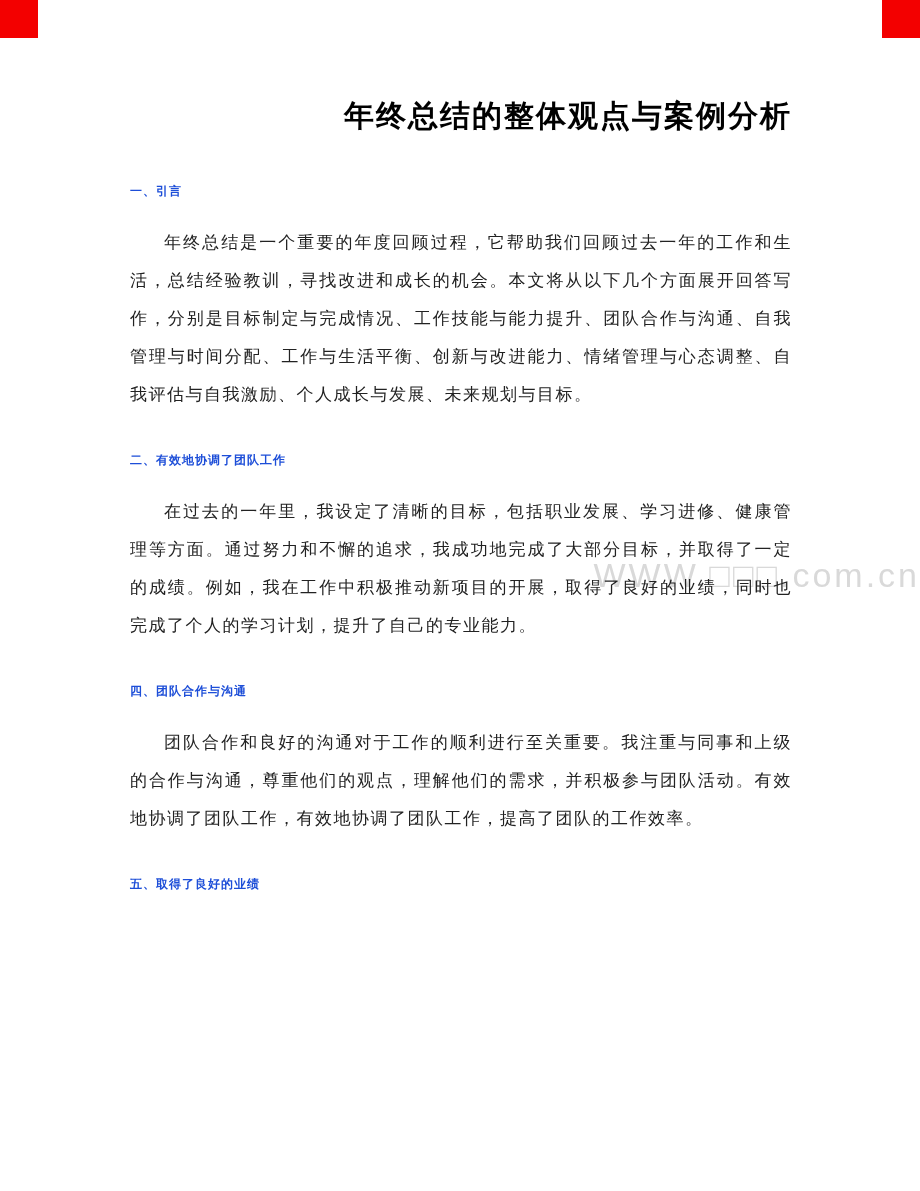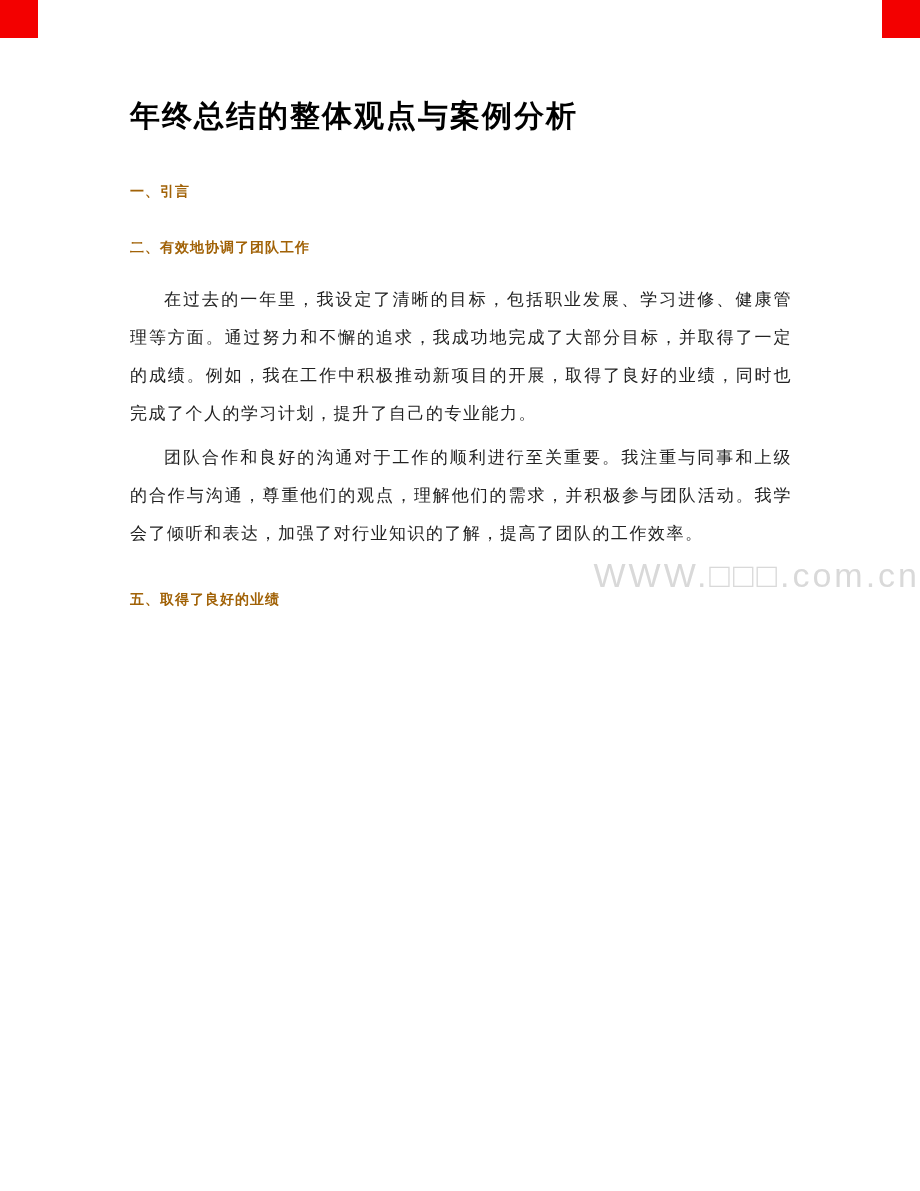--- a/index.html
+++ b/index.html
@@ -28,34 +28,34 @@
 
   .content {
     position: absolute;
     left: 130px;
     right: 128px;
     top: 96px;
   }
 
   h1.title {
     margin: 0 0 46px 0;
-    text-align: left;
+    text-align: right;
     font-size: 30px;
     font-weight: bold;
     letter-spacing: 2px;
     color: #000000;
     font-family: Liberation Serif, serif;
   }
 
   h2.heading {
     margin: 38px 0 24px 0;
-    font-size: 14px;
+    font-size: 12px;
     font-weight: bold;
     letter-spacing: 1px;
-    color: #a16207;
+    color: #1d4ed8;
     font-family: "Liberation Sans", sans-serif;
   }
 
   p.para {
     margin: 0 0 6px 0;
     font-size: 17px;
     line-height: 38px;
     letter-spacing: 1.5px;
     text-align: justify;
     text-indent: 2em;
@@ -86,32 +86,34 @@
   <div class="corner corner-right"></div>
 
   <div class="watermark">WWW.□□□.com.cn</div>
 
   <div class="content">
 
     <h1 class="title">年终总结的整体观点与案例分析</h1>
 
     <section>
       <h2 class="heading">一、引言</h2>
+      <p class="para">年终总结是一个重要的年度回顾过程，它帮助我们回顾过去一年的工作和生活，总结经验教训，寻找改进和成长的机会。本文将从以下几个方面展开回答写作，分别是目标制定与完成情况、工作技能与能力提升、团队合作与沟通、自我管理与时间分配、工作与生活平衡、创新与改进能力、情绪管理与心态调整、自我评估与自我激励、个人成长与发展、未来规划与目标。</p>
     </section>
 
     <section>
       <h2 class="heading">二、有效地协调了团队工作</h2>
       <p class="para">在过去的一年里，我设定了清晰的目标，包括职业发展、学习进修、健康管理等方面。通过努力和不懈的追求，我成功地完成了大部分目标，并取得了一定的成绩。例如，我在工作中积极推动新项目的开展，取得了良好的业绩，同时也完成了个人的学习计划，提升了自己的专业能力。</p>
     </section>
 
     <section>
     </section>
 
     <section>
-      <p class="para">团队合作和良好的沟通对于工作的顺利进行至关重要。我注重与同事和上级的合作与沟通，尊重他们的观点，理解他们的需求，并积极参与团队活动。我学会了倾听和表达，加强了对行业知识的了解，提高了团队的工作效率。</p>
+      <h2 class="heading">四、团队合作与沟通</h2>
+      <p class="para">团队合作和良好的沟通对于工作的顺利进行至关重要。我注重与同事和上级的合作与沟通，尊重他们的观点，理解他们的需求，并积极参与团队活动。有效地协调了团队工作，有效地协调了团队工作，提高了团队的工作效率。</p>
     </section>
 
     <section>
       <h2 class="heading">五、取得了良好的业绩</h2>
     </section>
 
   </div>
 </div>
 
 </body></html>

